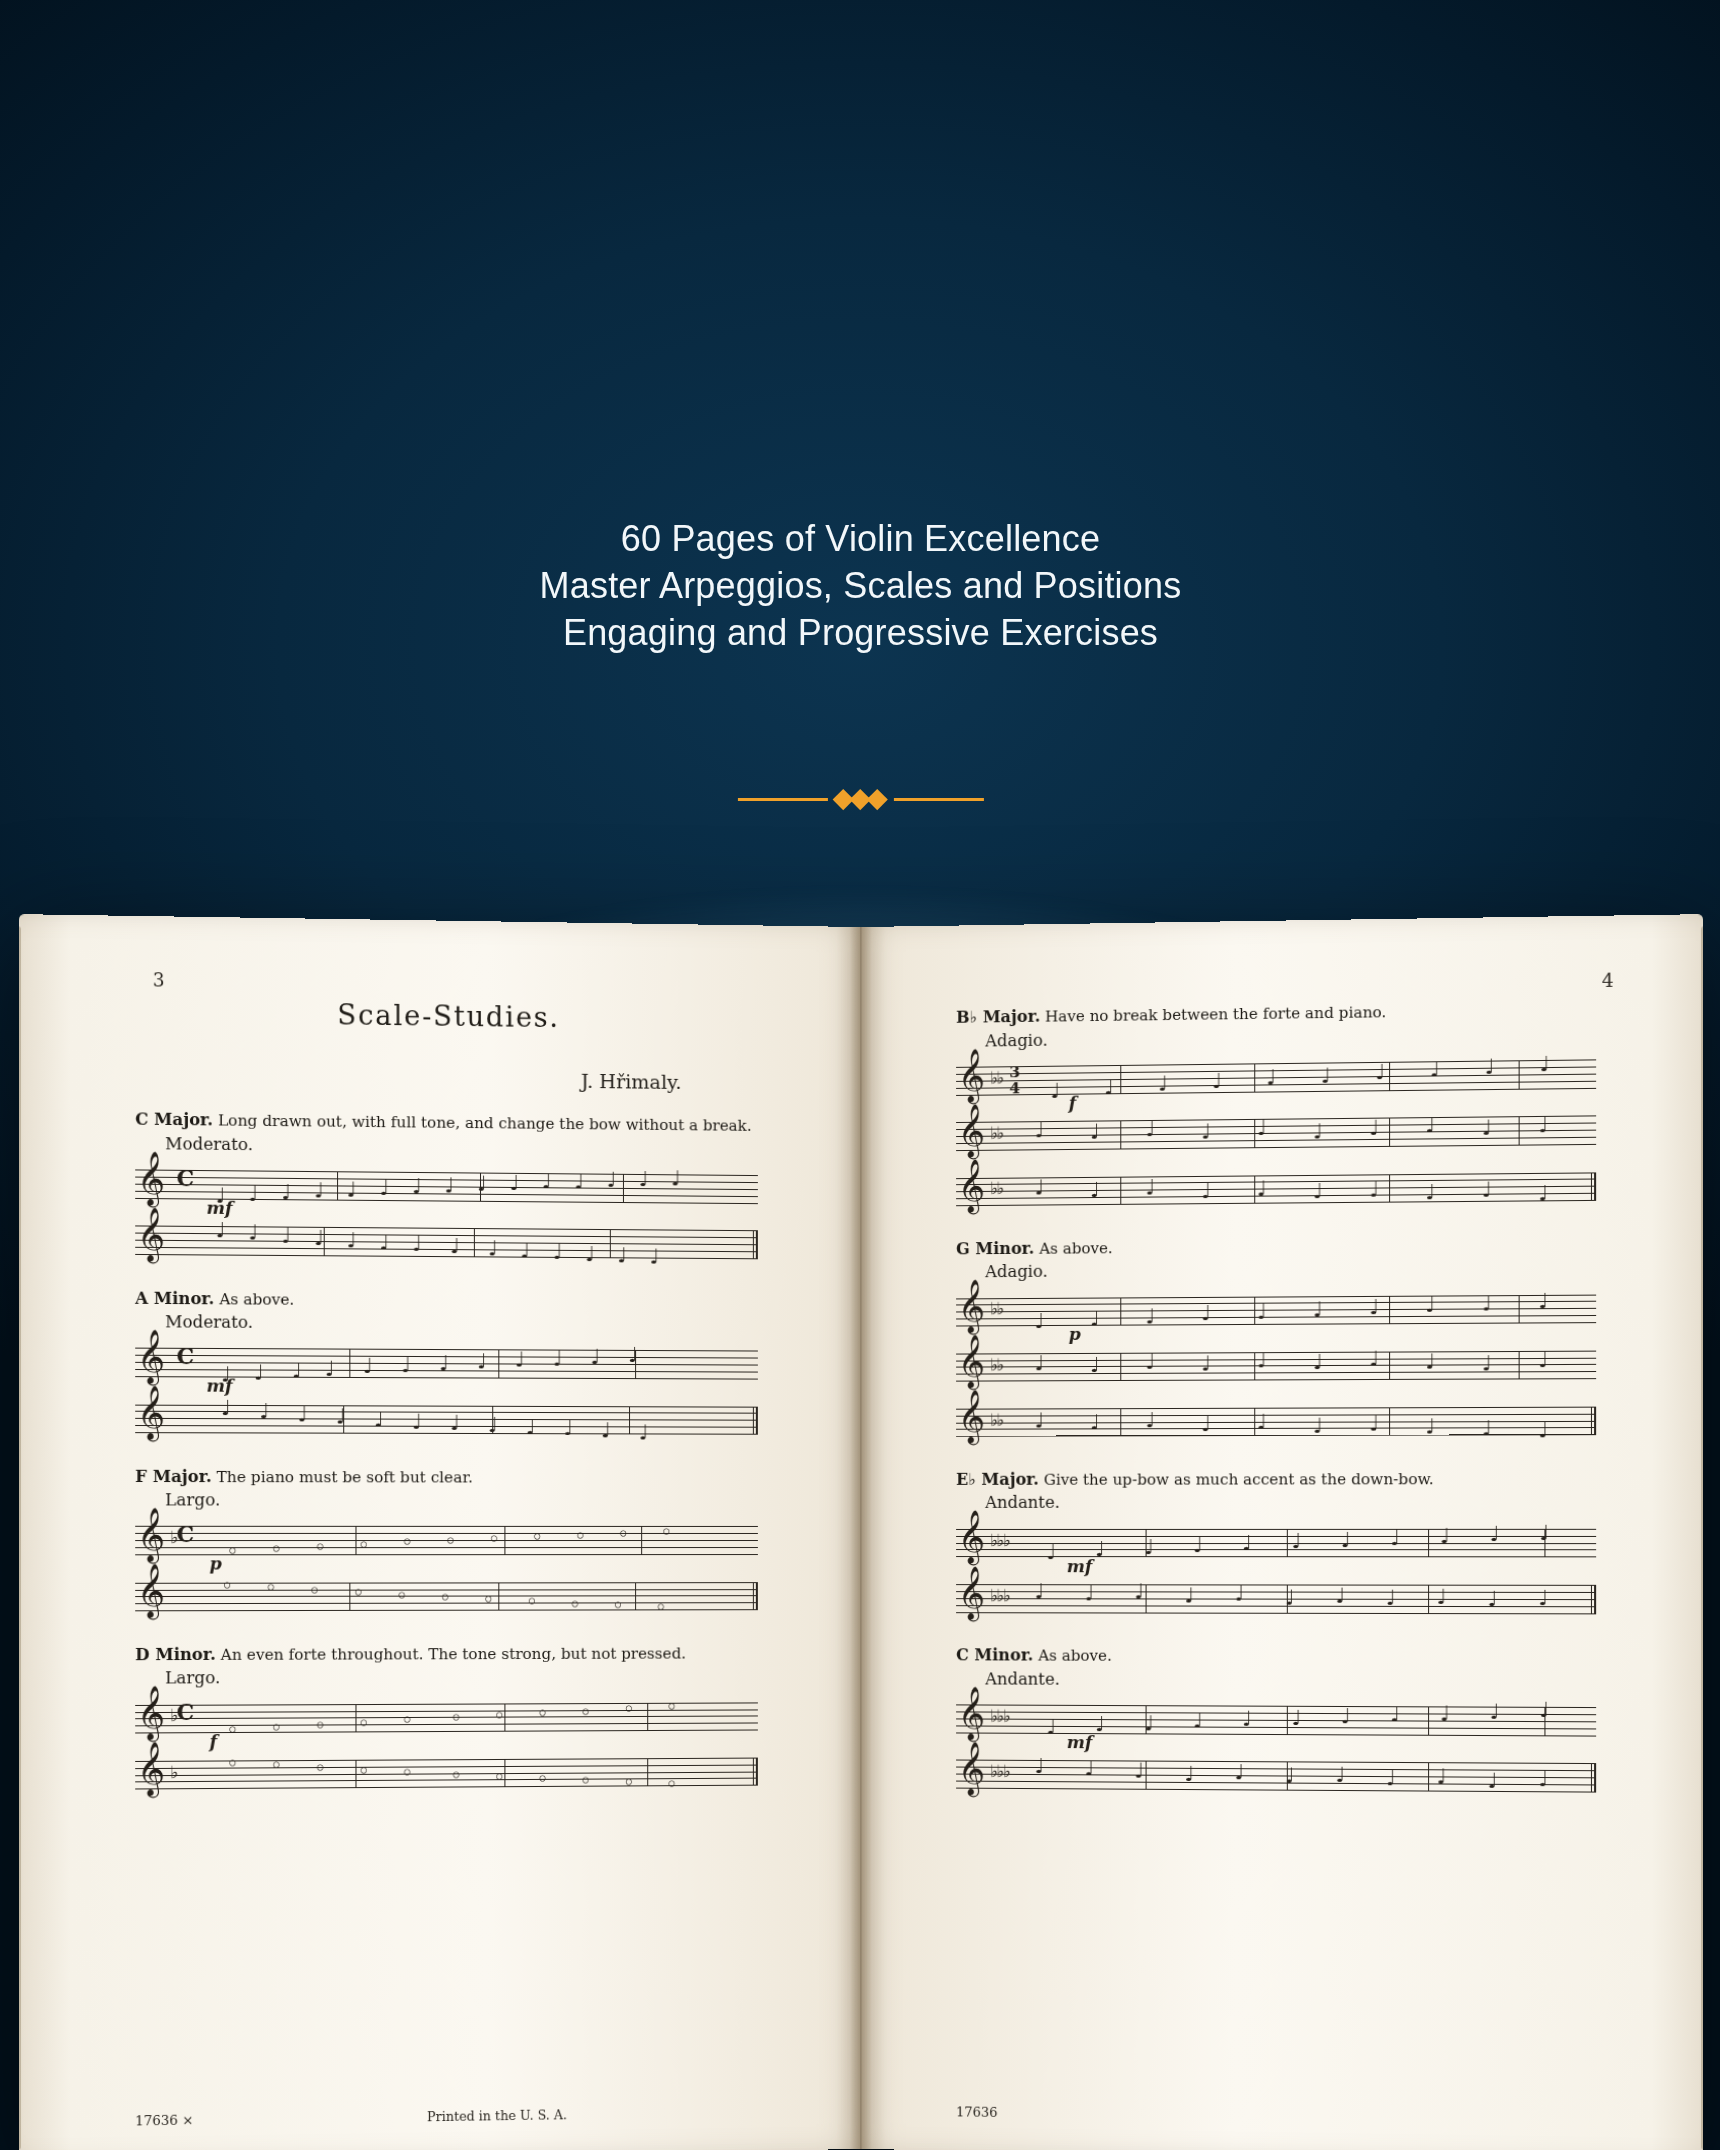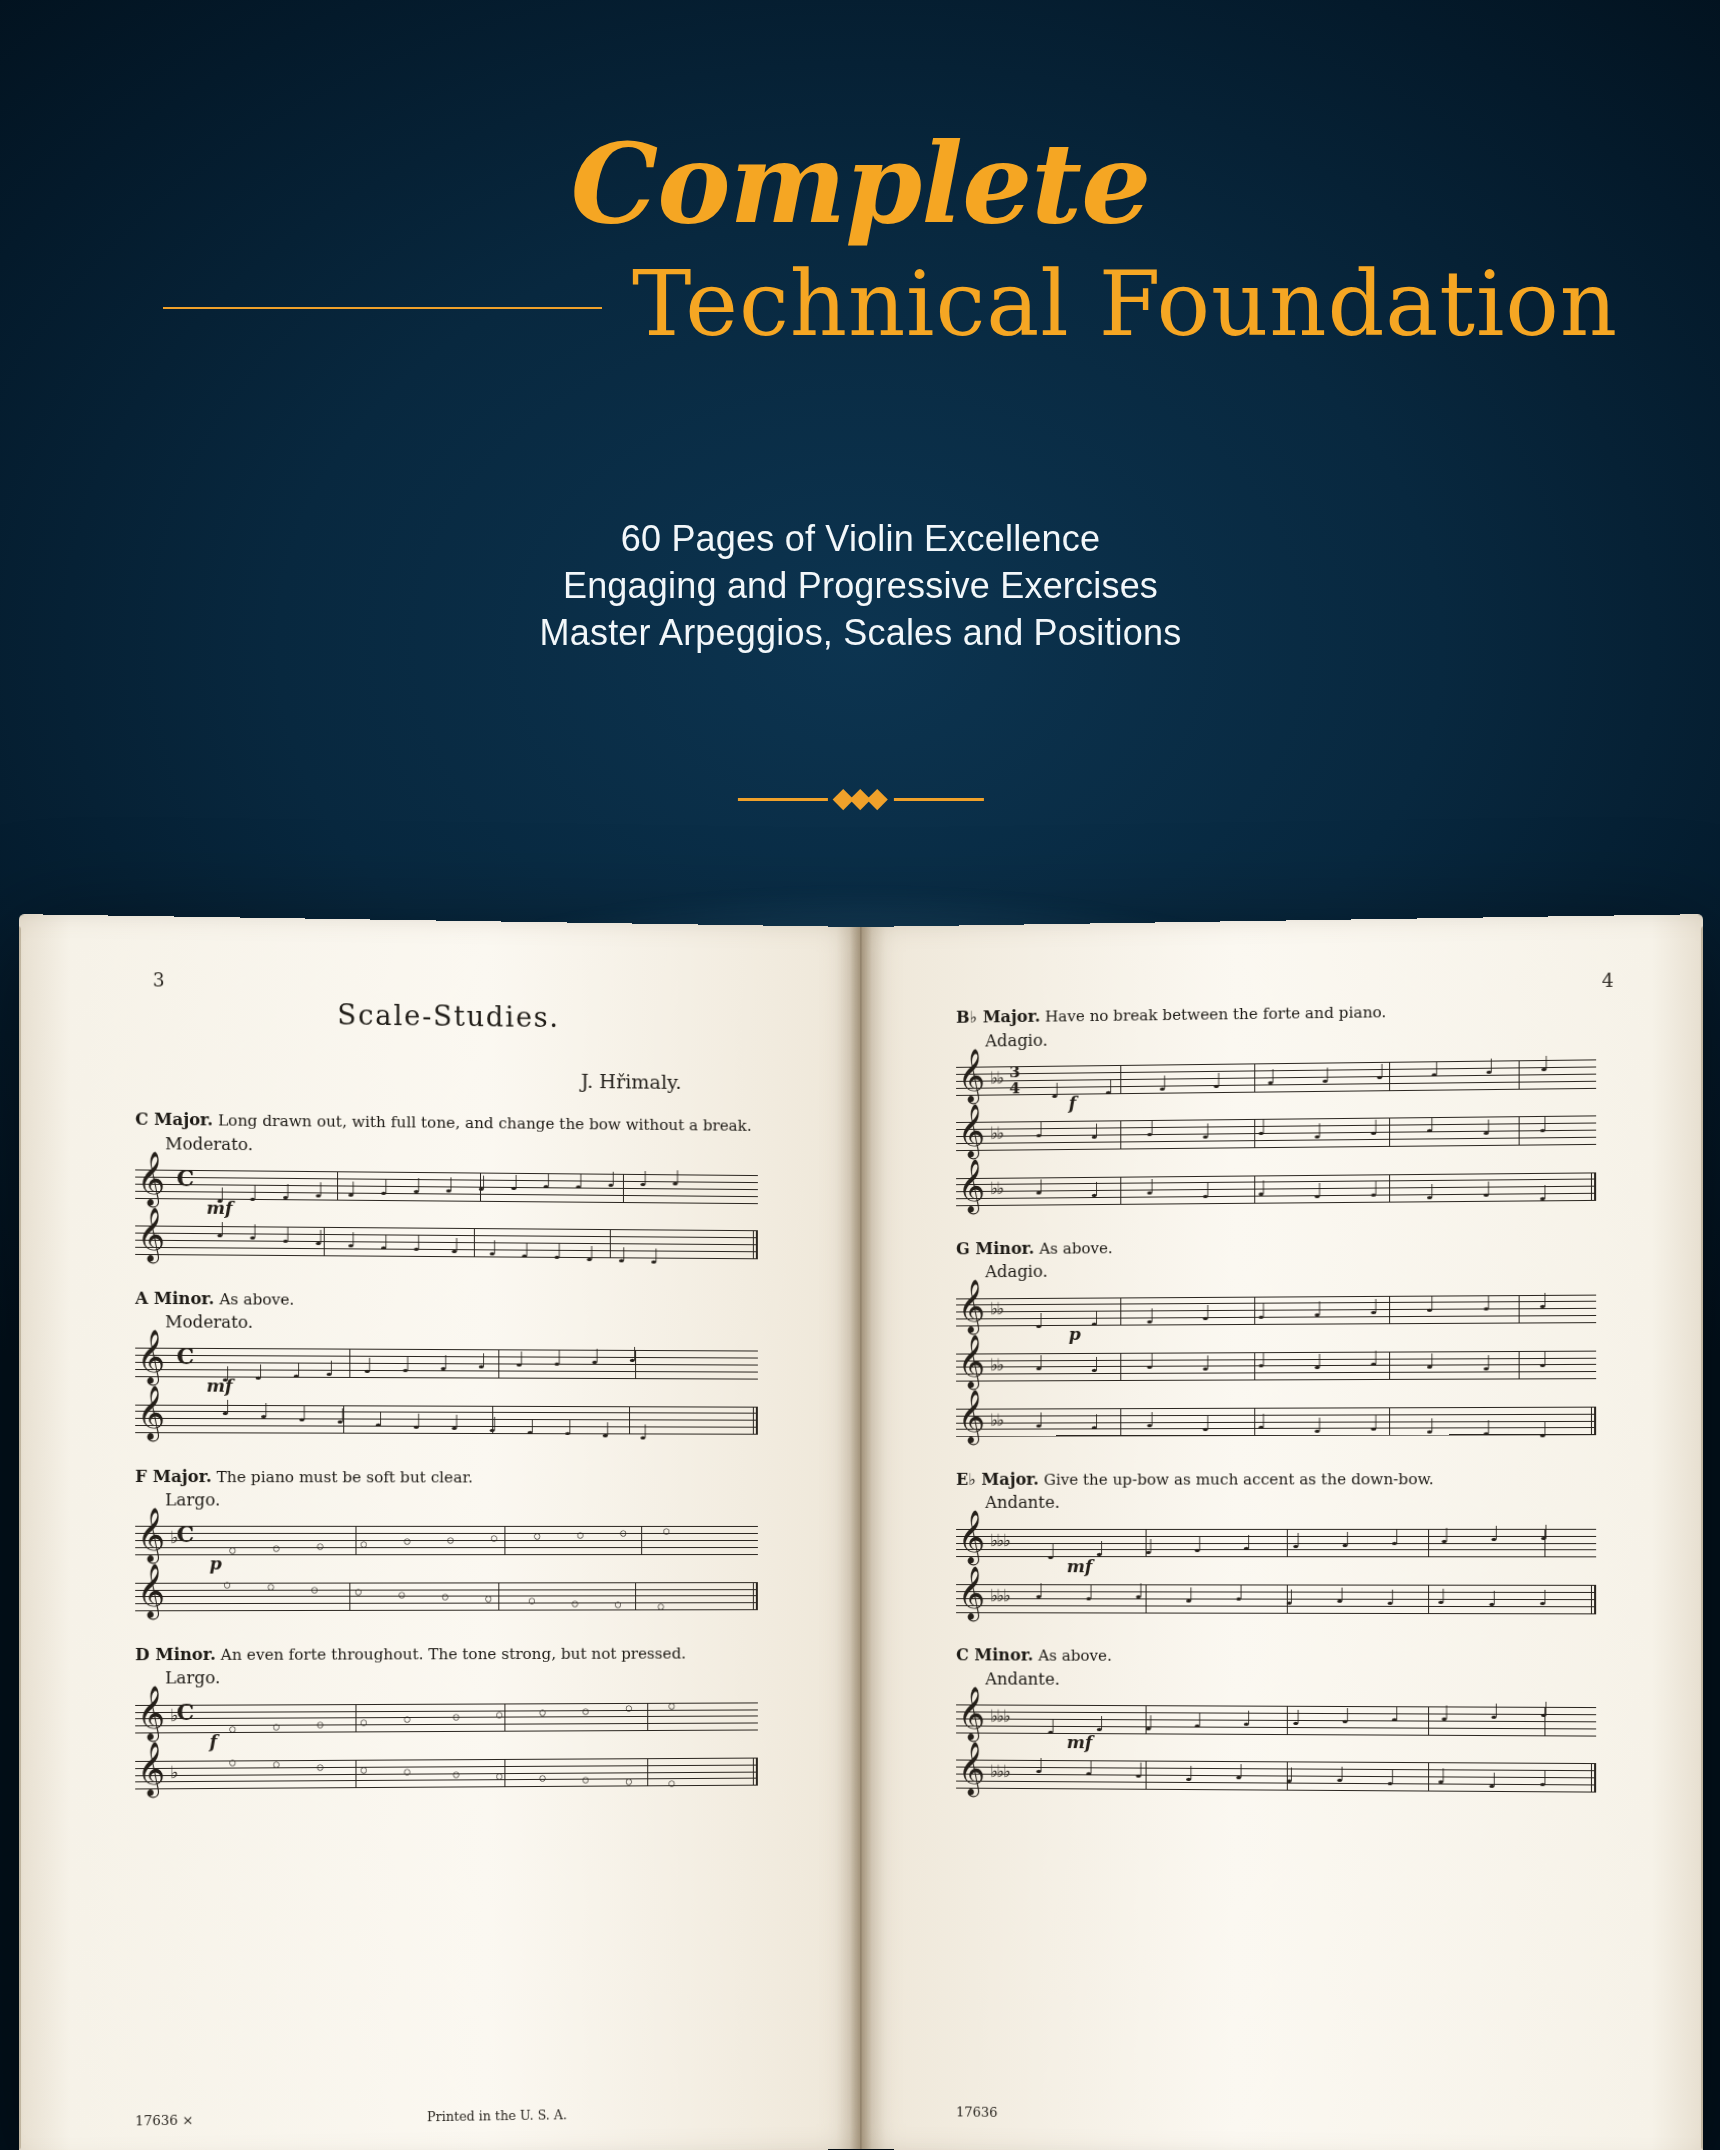--- a/index.html
+++ b/index.html
@@ -328,32 +328,25 @@
     border-radius: 2.6px;
   }
   .edge.l { left: -12px; }
   .edge.r { right: -12px; background: linear-gradient(270deg, rgba(210,198,176,0.9), rgba(160,146,120,0.55)); }
 </style>
 </head>
 <body>
 
 <div class="page">
 
-  <div class="header">
-    <div class="title-script">Complete</div>
-    <div class="title-row">
-      <div class="title-rule"></div>
-      <div class="title-serif">Technical Foundation</div>
-    </div>
-  </div>
 
   <div class="bullets">
     <div class="line">60 Pages of Violin Excellence</div>
+    <div class="line">Master Arpeggios, Scales and Positions</div>
     <div class="line">Engaging and Progressive Exercises</div>
-    <div class="line">Master Arpeggios, Scales and Positions</div>
   </div>
 
   <div class="ornament">
     <span class="bar"></span>
     <span class="diamonds">
         <i></i>
         <i></i>
         <i></i>
       </span>
     <span class="bar"></span>

